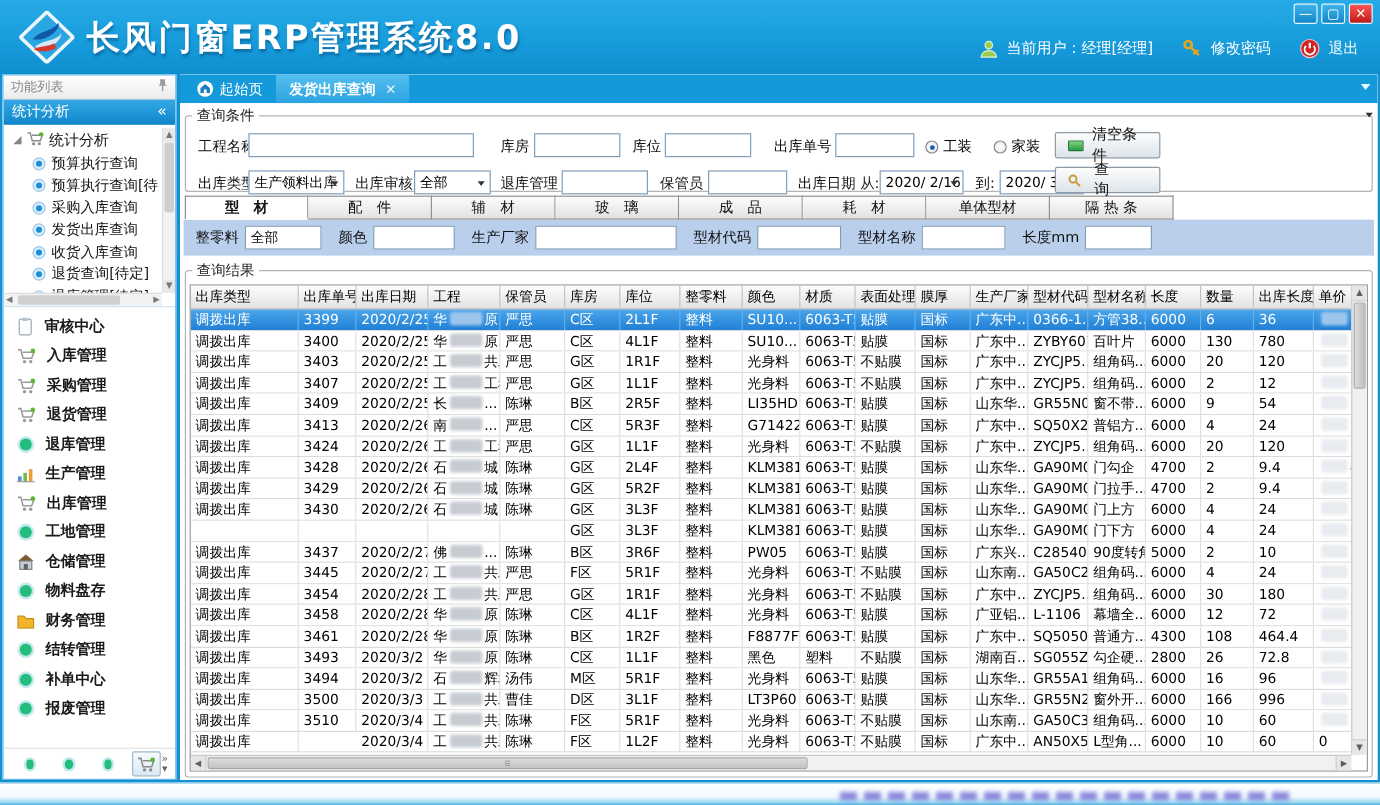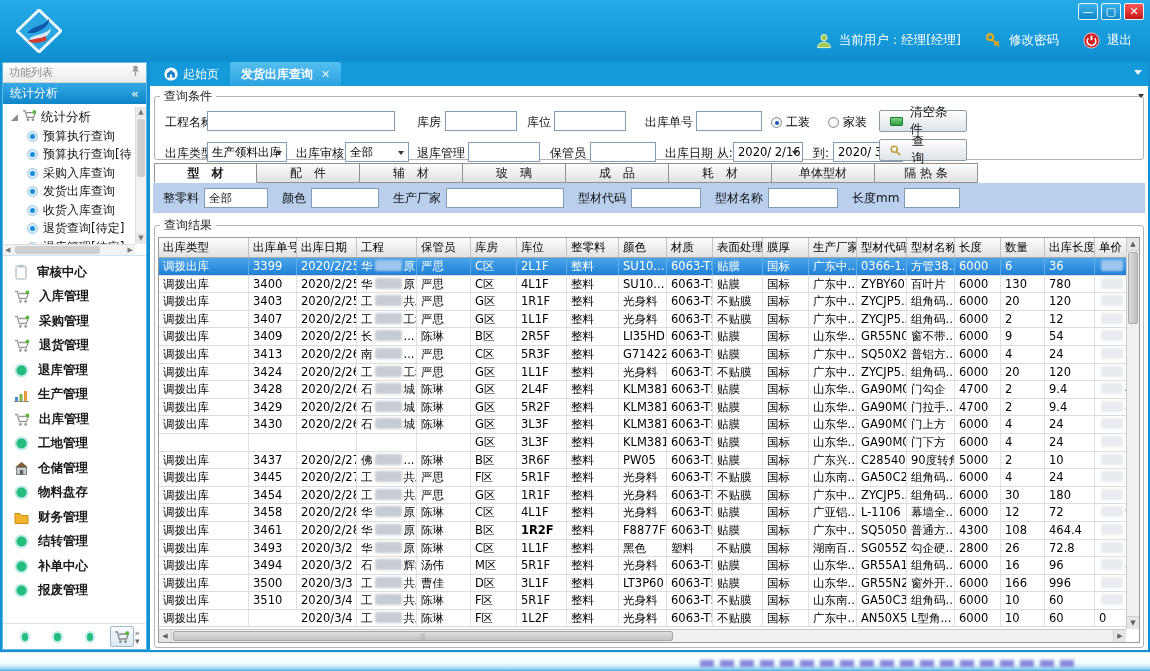--- a/index.html
+++ b/index.html
@@ -115,20 +115,21 @@
 
   <div class="titlebar">
     <span class="logo">
       <svg width="46" height="44" viewBox="0 0 46 44">
         <path d="M23 1 L45 22 L23 43 L1 22 Z" fill="#2aa6e2" stroke="#eef7fc" stroke-width="3" stroke-linejoin="round"></path>
         <path d="M11 24 C17 16 27 18 33 10 C34 16 26 22 18 24 Z" fill="#1258a8"></path>
         <path d="M13 30 C20 24 30 26 35 19 C35 26 26 31 17 32 Z" fill="#d8e8f5"></path>
         <path d="M12 32 C18 29 24 30 29 27 L31 31 C25 34 18 35 12 32 Z" fill="#d63a2a"></path>
       </svg>
     </span>
+    <span class="app-title">长风门窗ERP管理系统8.0</span>
     <div class="winctrl">
       <span class="wbtn">—</span>
       <span class="wbtn">▢</span>
       <span class="wbtn close">✕</span>
     </div>
     <div class="userbar">
       <span>
         <svg width="16" height="16" viewBox="0 0 16 16">
             <circle cx="8" cy="4.6" r="3.1" fill="#9ccc4f" stroke="#e5f3cf"></circle>
             <path d="M1.6 14.6c0-3.4 2.9-5.4 6.4-5.4s6.4 2 6.4 5.4z" fill="#9ccc4f" stroke="#e5f3cf"></path>
@@ -814,21 +815,21 @@
                     <div class="gc" style="width: 50px;">72</div>
                     <div class="gc" style="width: 44px;"><span class="redact price"></span>916</div>
                   </div>
                   <div class="grow">
                     <div class="gc" style="width: 90px;">调拨出库</div>
                     <div class="gc" style="width: 48px;">3461</div>
                     <div class="gc" style="width: 60px;">2020/2/28</div>
                     <div class="gc" style="width: 60px;">华<span class="redact"></span>原...</div>
                     <div class="gc" style="width: 54px;">陈琳</div>
                     <div class="gc" style="width: 46px;">B区</div>
-                    <div class="gc" style="width: 50px; font-weight: bold;">1R2F</div>
+                    <div class="gc" style="width: 50px;">1R2F</div>
                     <div class="gc" style="width: 52px;">整料</div>
                     <div class="gc" style="width: 48px;">F8877FT</div>
                     <div class="gc" style="width: 46px;">6063-T5</div>
                     <div class="gc" style="width: 50px;">贴膜</div>
                     <div class="gc" style="width: 46px;">国标</div>
                     <div class="gc" style="width: 48px;">广东中...</div>
                     <div class="gc" style="width: 50px;">SQ5050T20</div>
                     <div class="gc" style="width: 48px;">普通方...</div>
                     <div class="gc" style="width: 46px;">4300</div>
                     <div class="gc" style="width: 44px;">108</div>

